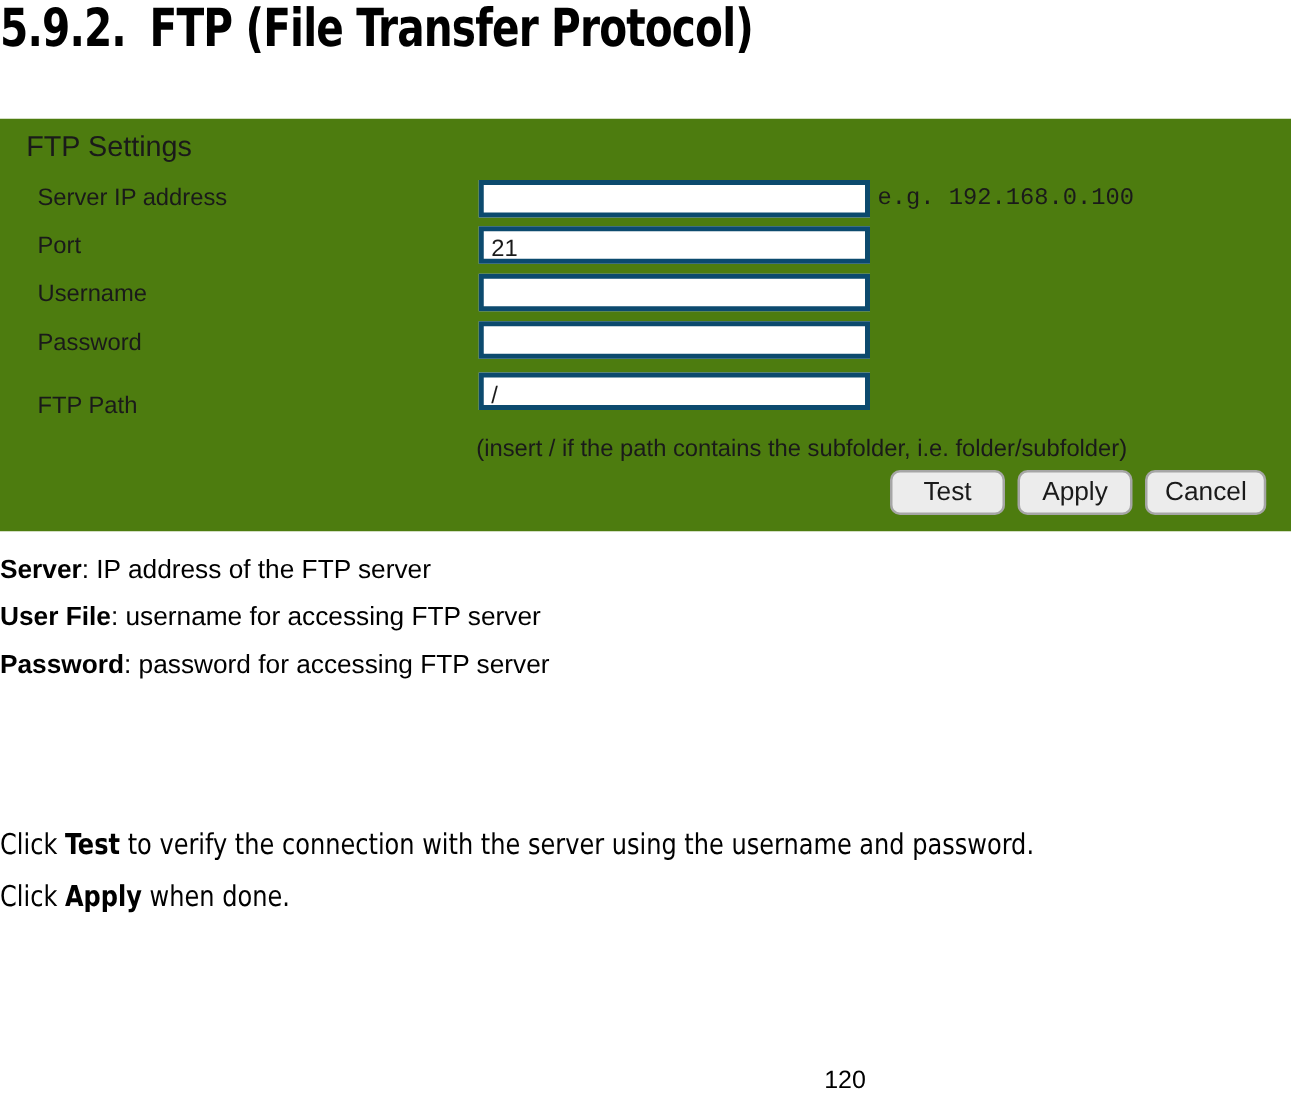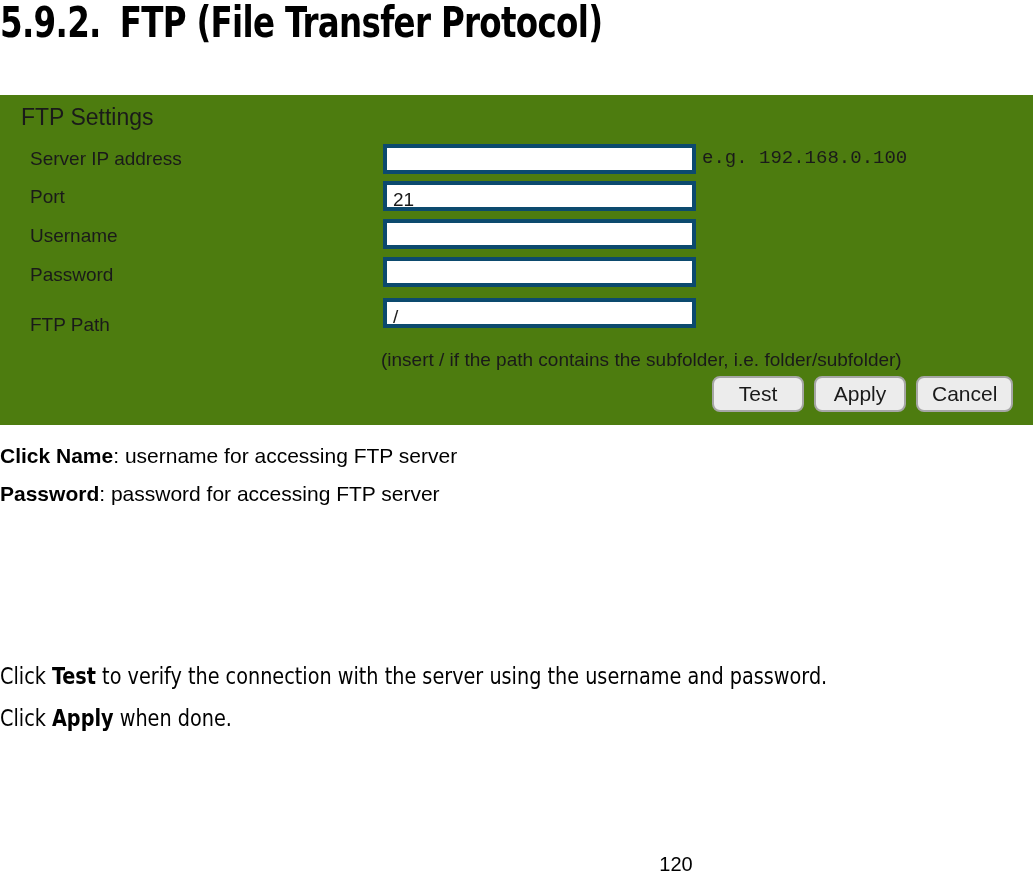--- a/index.html
+++ b/index.html
@@ -199,21 +199,22 @@
 
   <div class="btn-row">
     <div class="ui-btn">Test</div>
     <div class="ui-btn">Apply</div>
     <div class="ui-btn">Cancel</div>
   </div>
 
 </div>
 
 <div class="desc-list">
-  <div class="desc-line"><span class="term">Click Name</span><span>: username for accessing FTP server</span></div>
+  <div class="desc-line"><span class="term">Server</span><span>: IP address of the FTP server</span></div>
+  <div class="desc-line"><span class="term">User File</span><span>: username for accessing FTP server</span></div>
   <div class="desc-line"><span class="term">Password</span><span>: password for accessing FTP server</span></div>
 </div>
 
 <div class="instructions">
   <div class="instr-line"><span>Click </span><b>Test</b><span> to verify the connection with the server using the username and password.</span></div>
   <div class="instr-line"><span>Click </span><b>Apply</b><span> when done.</span></div>
 </div>
 
 <div class="page-number">
   <span class="pn-inner">120</span>

